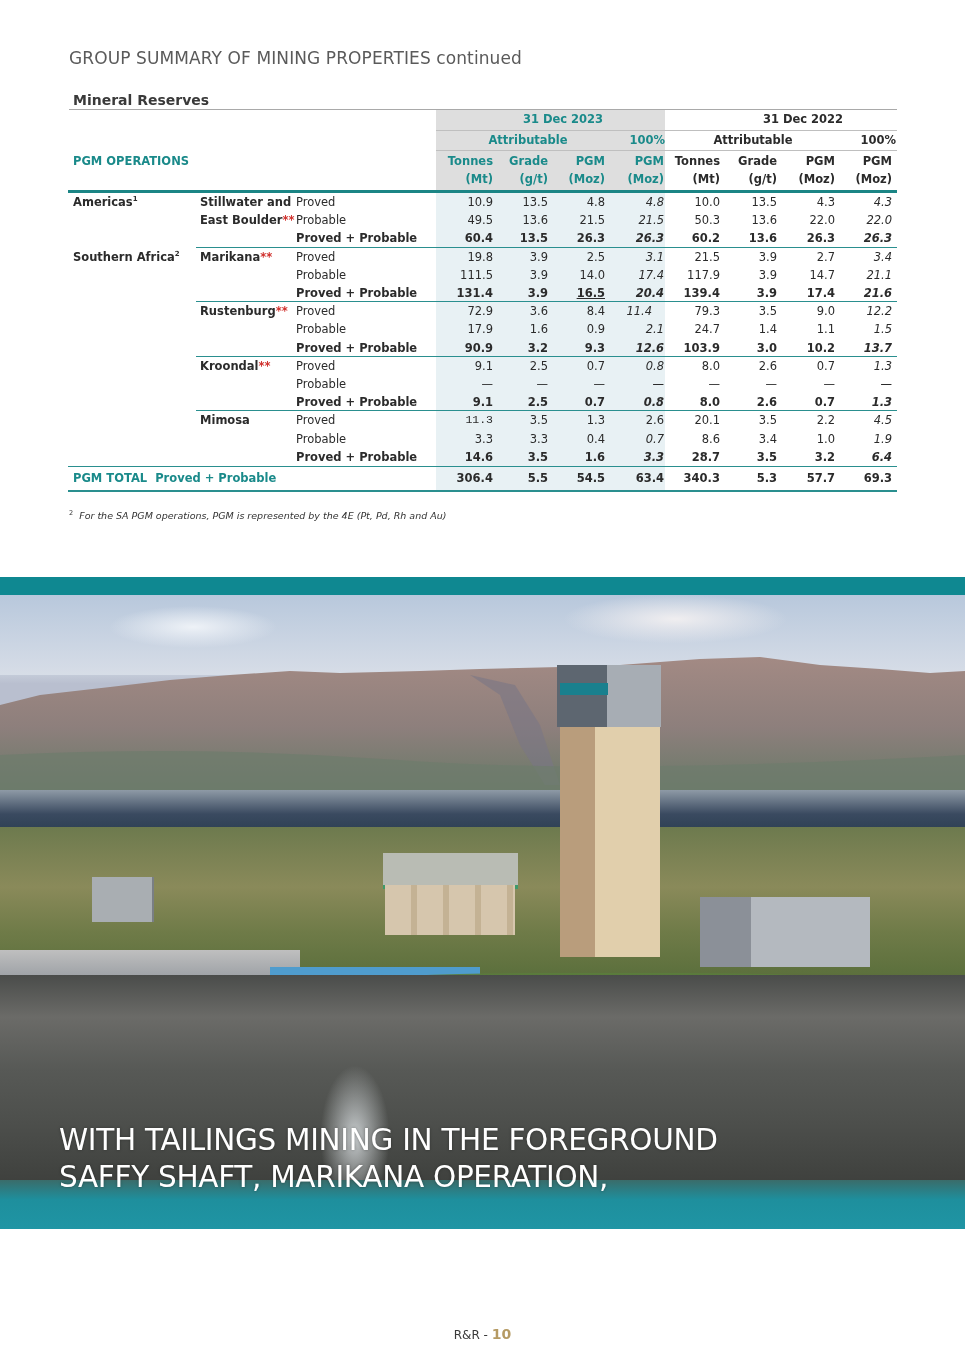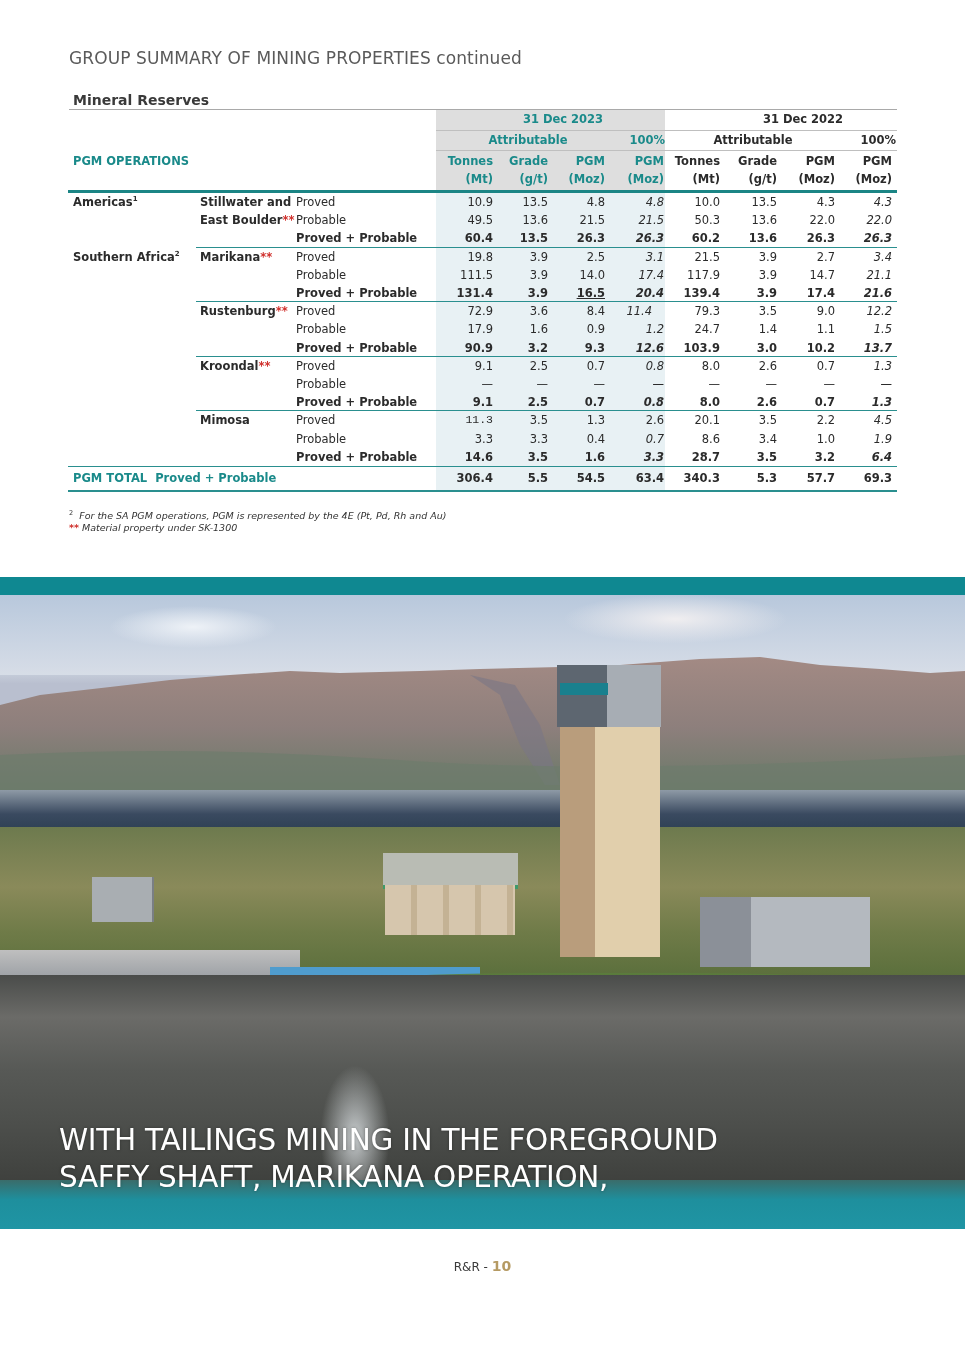--- a/index.html
+++ b/index.html
@@ -59,21 +59,21 @@
   .mountains { top: 40px; height: 180px; }
   .plain { top: 195px; height: 40px; background: linear-gradient(#8e9aa6, #3a4a60 60%, #2e4054); }
   .veld { top: 232px; height: 150px; background: linear-gradient(#6d7a4e, #8a8a5a 40%, #6f7b48 70%, #5b6f3c); }
   .tailings { top: 380px; height: 210px; background:
       linear-gradient(#4a4c4a 0%, #6b6b68 20%, #575956 45%, #4d4f4c 70%, #3e403d 100%); }
   .water { top: 585px; height: 49px; background: linear-gradient(#3a6c6a, #1e8f9d 40%, #1f95a4); }
 
   .caption { position: absolute; left: 59px; top: 1122px; font-size: 29.5px; line-height: 37px; color: #ffffff;
     letter-spacing: -0.3px; text-shadow: 0 0 3px rgba(0,0,0,0.35); }
 
-  .footer { position: absolute; left: 0; width: 965px; top: 1258px; text-align: center; font-size: 12px; color: #3a3a3a; }
+  .footer { position: absolute; left: 0; width: 965px; top: 1326px; text-align: center; font-size: 12px; color: #3a3a3a; }
   .footer .pg { color: #b59a63; font-weight: bold; font-size: 14px; }
 </style>
 </head>
 <body>
 
 <div class="running-head">GROUP SUMMARY OF MINING PROPERTIES continued</div>
 <div class="section-title">Mineral Reserves</div>
 <div class="title-rule"></div>
 
 <div class="tbl" id="tbl">
@@ -197,21 +197,21 @@
         <div class="cell num dark" style="left: 592px;">79.3</div>
         <div class="cell num dark" style="left: 649px;">3.5</div>
         <div class="cell num dark" style="left: 707px;">9.0</div>
         <div class="cell num dark ital" style="left: 764px;">12.2</div>
       </div>
       <div class="row" style="top: 210.4px;">
         <div class="cell dark" style="left: 228px;">Probable</div>
         <div class="cell num dark" style="left: 365px;">17.9</div>
         <div class="cell num dark" style="left: 420px;">1.6</div>
         <div class="cell num dark" style="left: 477px;">0.9</div>
-        <div class="cell num dark ital" style="left: 536px;">1.2</div>
+        <div class="cell num dark ital" style="left: 536px;">2.1</div>
         <div class="cell num dark" style="left: 592px;">24.7</div>
         <div class="cell num dark" style="left: 649px;">1.4</div>
         <div class="cell num dark" style="left: 707px;">1.1</div>
         <div class="cell num dark ital" style="left: 764px;">1.5</div>
       </div>
       <div class="row" style="top: 228.6px;">
         <div class="cell dark bold" style="left: 228px;">Proved + Probable</div>
         <div class="cell num dark bold" style="left: 365px;">90.9</div>
         <div class="cell num dark bold" style="left: 420px;">3.2</div>
         <div class="cell num dark bold" style="left: 477px;">9.3</div>
@@ -302,21 +302,20 @@
         <div class="cell num dark bold" style="left: 649px;">5.3</div>
         <div class="cell num dark bold" style="left: 707px;">57.7</div>
         <div class="cell num dark bold" style="left: 764px;">69.3</div>
       </div>
       <div class="teal-line-2" style="left: 0px; width: 829px; top: 380px;"></div>
     </div>
 </div>
 
 <div class="notes">
   <div><sup>2</sup>&nbsp; <span>For the SA PGM operations, PGM is represented by the 4E (Pt, Pd, Rh and Au)</span></div>
-  <div><span class="red-ast">**</span> <span>Material property under SK-1300</span></div>
 </div>
 
 <div class="teal-band"></div>
 
 <div class="photo">
   <div class="layer sky"></div>
   <svg class="layer mountains" width="965" height="180" viewBox="0 0 965 180" preserveAspectRatio="none">
     <defs>
       <linearGradient id="mtn" x1="0" y1="0" x2="0" y2="1">
         <stop offset="0" stop-color="#a38a84"></stop>

